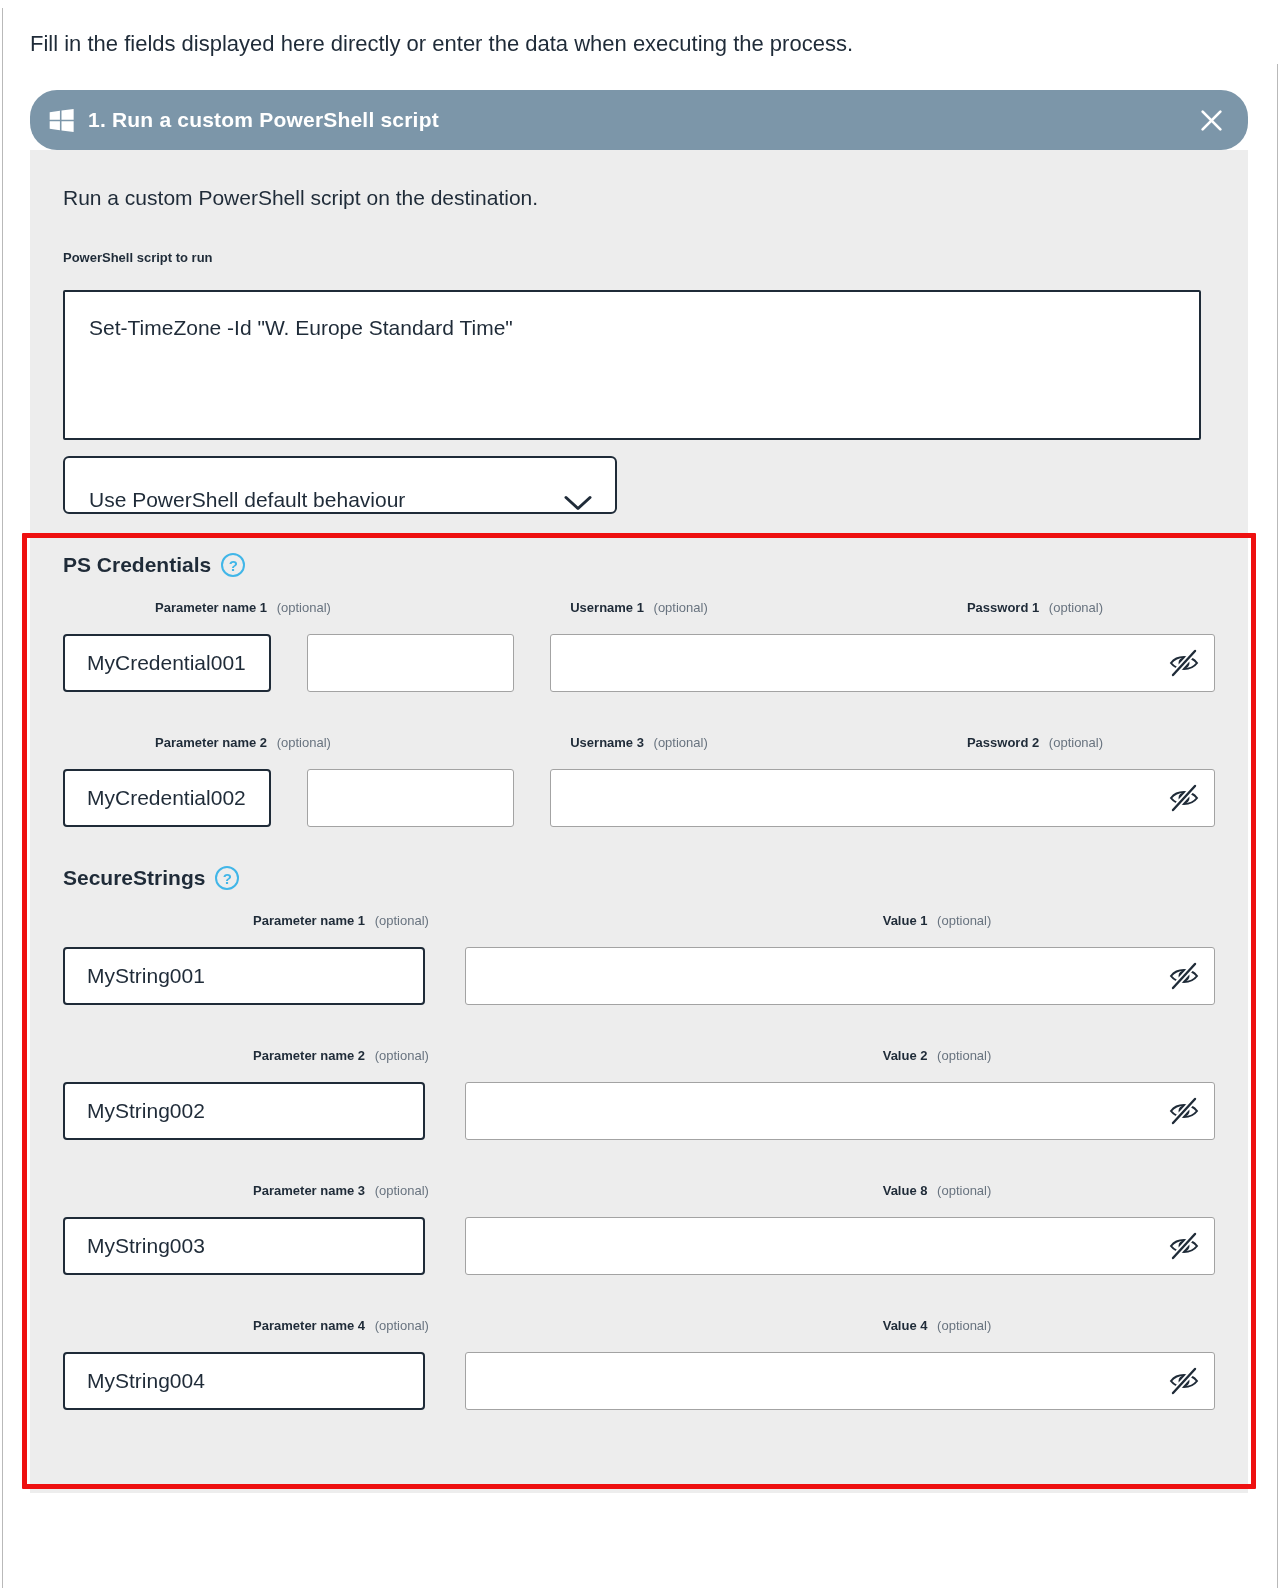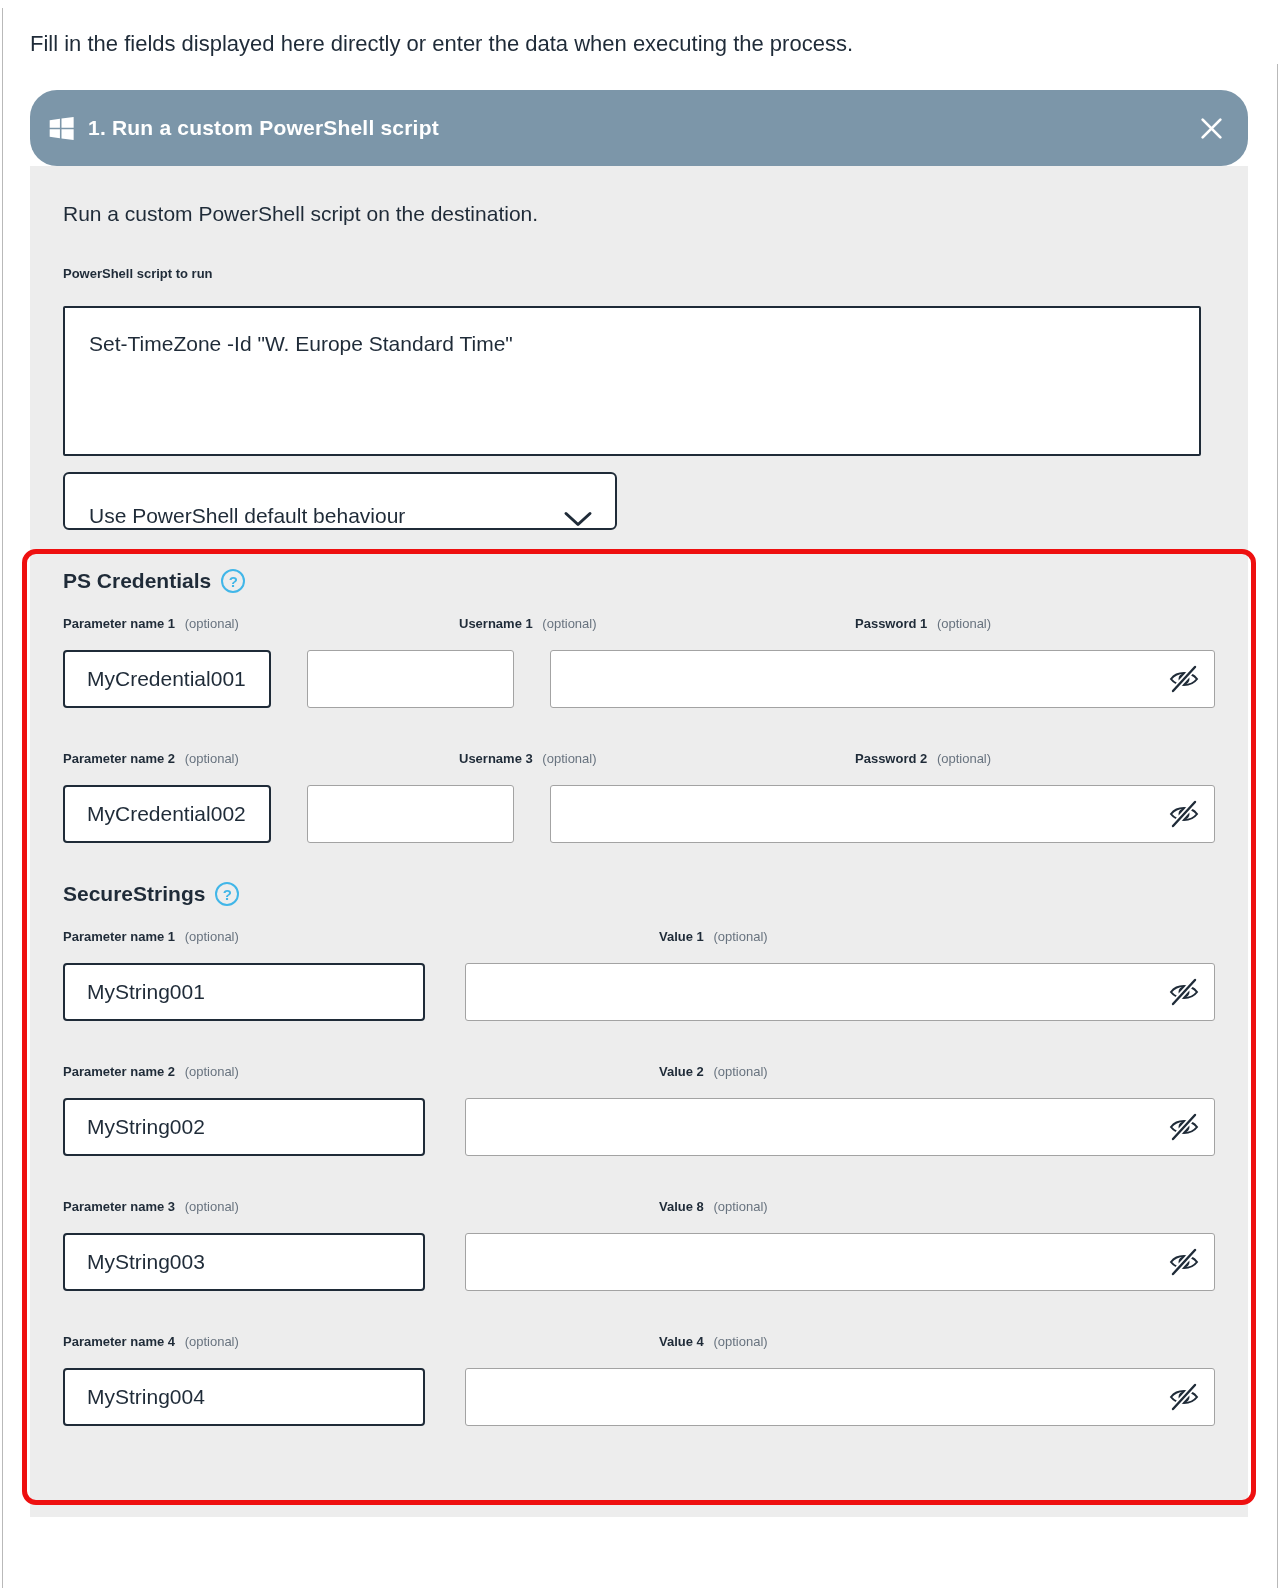--- a/index.html
+++ b/index.html
@@ -14,35 +14,35 @@
   .page-edge.right { right:2px; top:64px; }
 
   .intro {
     position:absolute; left:30px; top:30px; width:1100px;
     font-size:22px; line-height:28px; color:#1f2b38;
   }
 
   .card { position:absolute; left:30px; top:90px; width:1218px; }
 
   .card-header {
-    height:76px; background:#7c96a9; display:flex; align-items:center;
+    height:60px; background:#7c96a9; display:flex; align-items:center;
     padding:0 22px 0 18px;
     border-radius:27px;
   }
   .win-icon { display:flex; align-items:center; }
   .card-title {
     margin-left:13px; color:#ffffff; font-weight:bold; font-size:21px;
     letter-spacing:.2px;
   }
   .close-btn {
     margin-left:auto; width:30px; height:30px; display:flex; align-items:center;
     justify-content:center; cursor:pointer; background:none; border:none;
   }
 
-  .card-body { background:#ededed; padding-bottom:12px; }
+  .card-body { background:#ededed; padding-bottom:4px; }
 
   .subtitle { padding:34px 33px 0; font-size:21px; line-height:28px; height:62px; }
 
   .flabel { font-size:13px; line-height:28px; }
   .flabel .b { font-weight:bold; color:#1f2b38; }
   .flabel .opt { color:#68737f; font-weight:normal; margin-left:6px; }
 
   .script-label { margin:32px 33px 0; height:28px; }
   .script-area {
     display:block; margin:18px 33px 0; width:1138px; height:150px;
@@ -52,38 +52,38 @@
   }
   .error-label { margin:36px 33px 0; height:28px; }
   .select-box {
     margin:16px 33px 0; width:554px; height:58px; background:#ffffff;
     border:2px solid #1f2b38; border-radius:6px; display:flex; align-items:flex-end;
     padding:0 22px 0 24px; font-size:21px; color:#1f2b38; cursor:pointer;
   }
   .select-box .chev { margin-left:auto; display:flex; align-items:center; }
 
   .red-section {
-    margin:19px -8px 0; border:5px solid #ee1010; border-radius:14px;
+    margin:19px -8px 0; border:5px solid #ee1010; border-radius:1px;
     padding:12px 36px 74px;
   }
 
   .group-heading { display:flex; align-items:center; height:30px; }
   .group-heading .gh-text { font-size:21px; font-weight:bold; color:#1f2b38; }
   .help-icon {
     width:24px; height:24px; margin-left:10px; border:2px solid #41b6e8;
     border-radius:50%; color:#41b6e8; font-size:15px; font-weight:bold;
     display:flex; align-items:center; justify-content:center; cursor:pointer;
     background:none;
   }
   .group-heading.secure { margin-top:36px; }
 
   .row { display:flex; }
   .row.triple { gap:36px; }
   .row.double { gap:40px; }
-  .row.labels { margin-top:14px; }
+  .row.labels { margin-top:14px;text-align:center; }
   .row.labels.later { margin-top:37px; }
   .row.fields { margin-top:12px; }
   .col3 { width:360px; }
   .colw { width:556px; }
 
   .tfield {
     width:100%; height:58px; background:#ffffff; font-size:21px; color:#1f2b38;
     font-family:"Liberation Sans", sans-serif; padding:0 22px; outline:none;
   }
   .tfield.filled { border:2px solid #1f2b38; border-radius:4px; }

